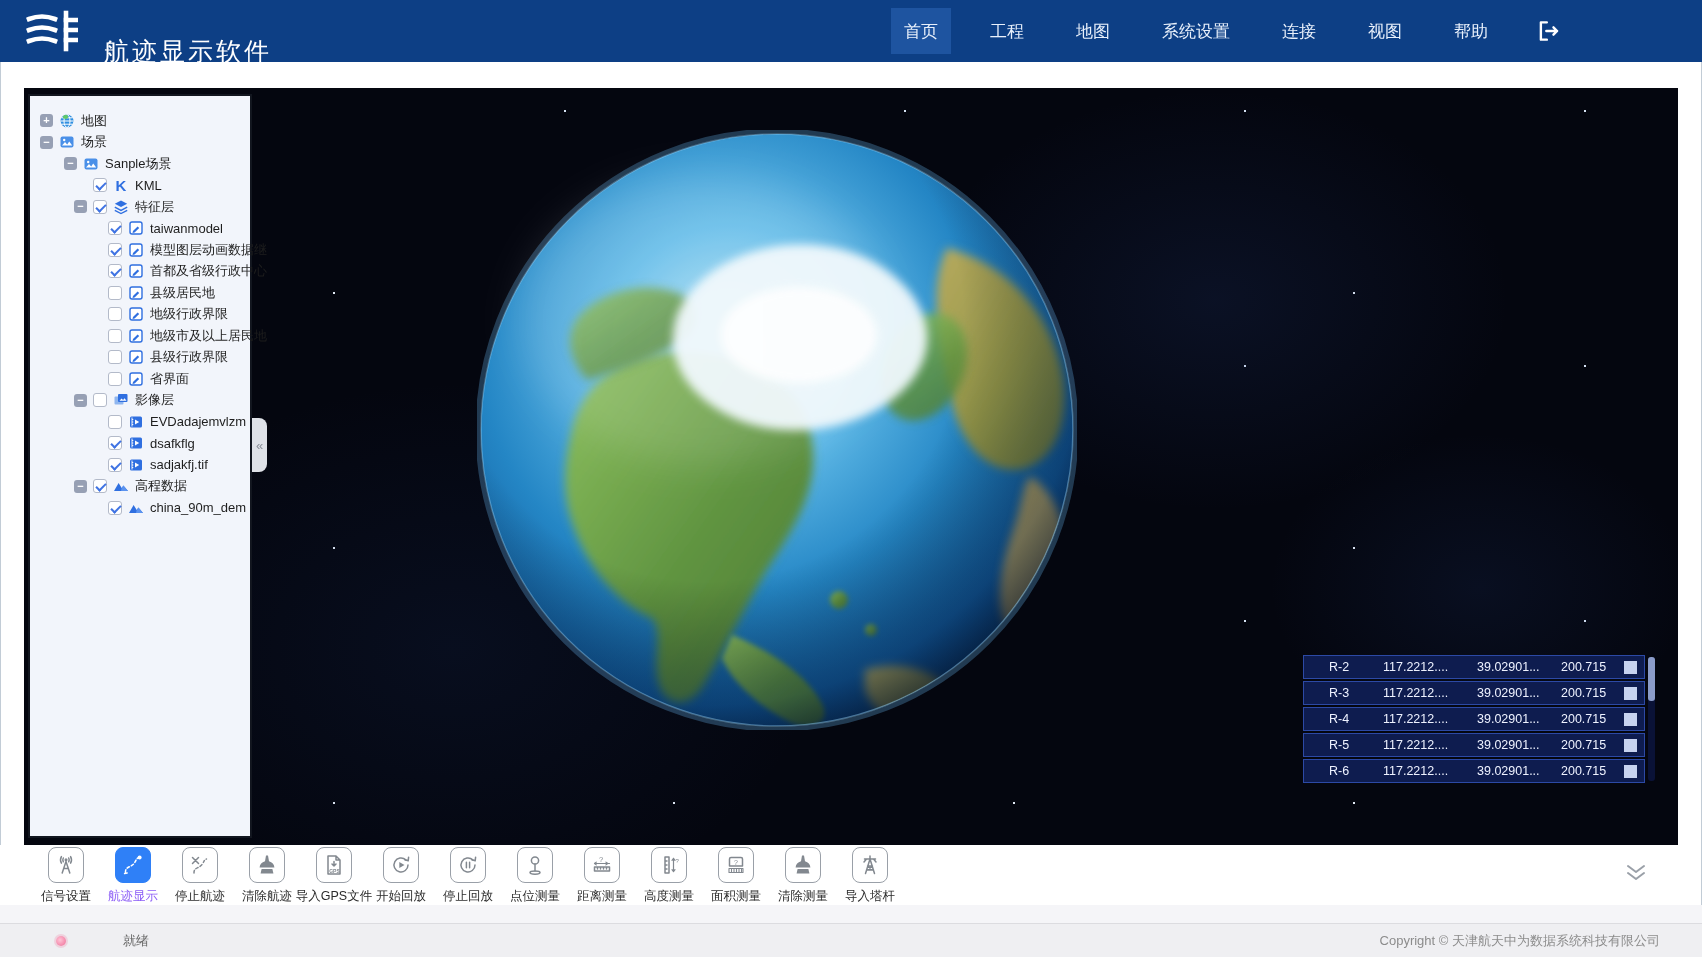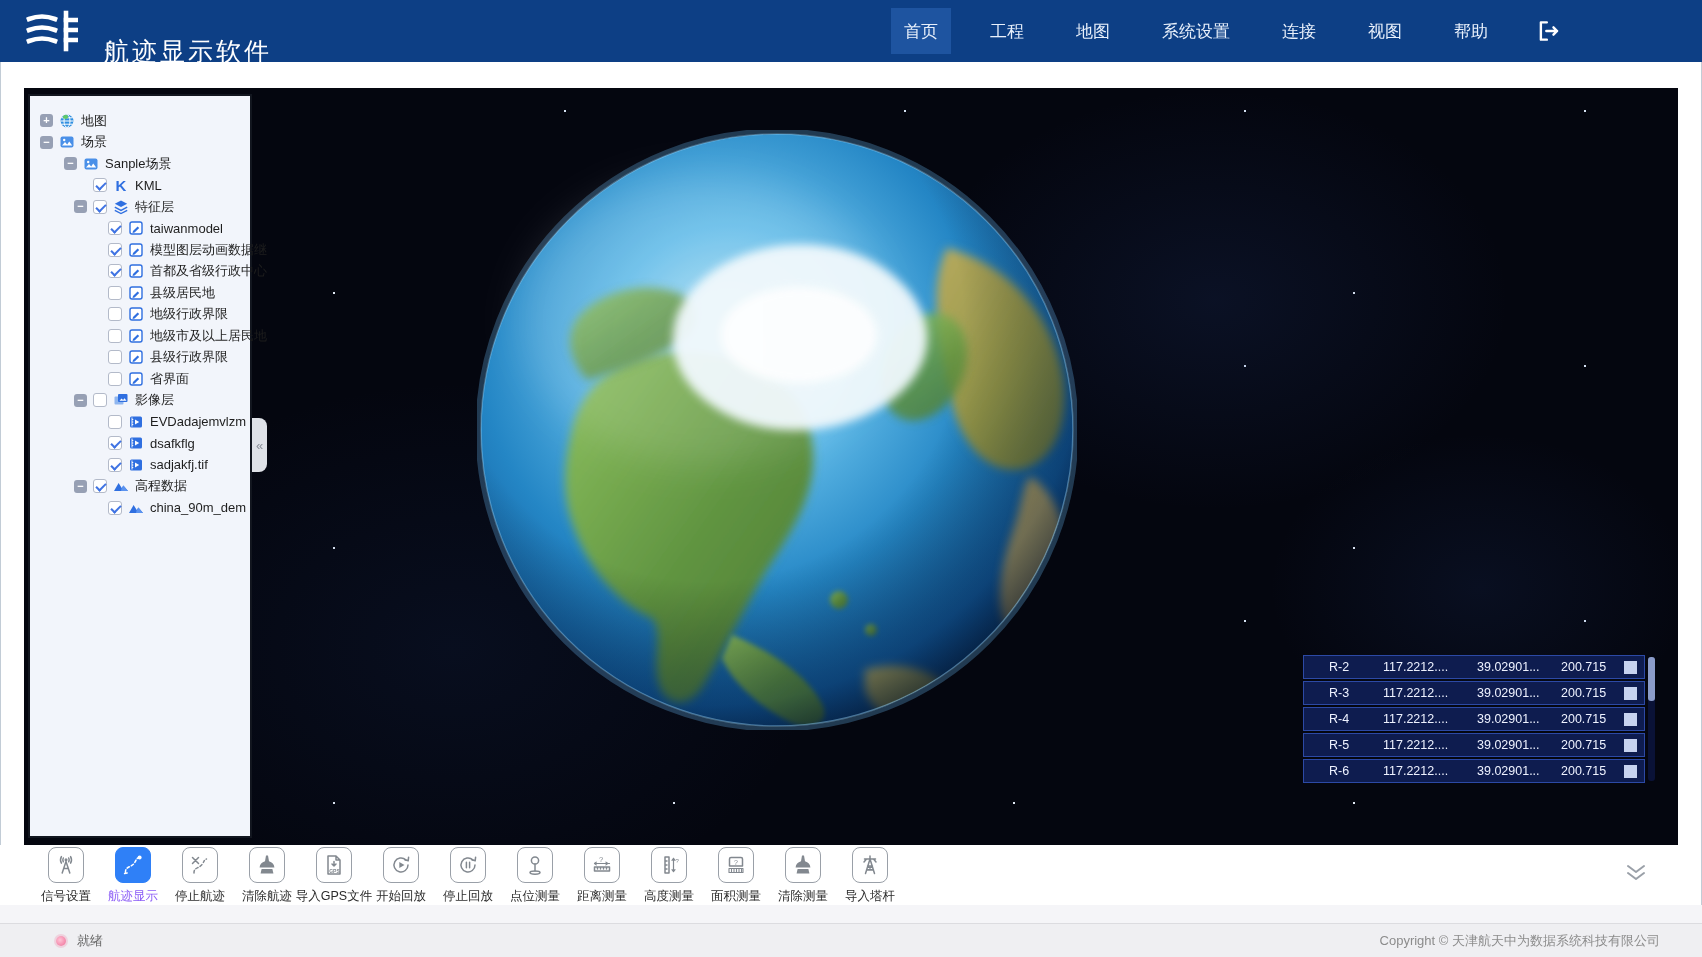--- a/index.html
+++ b/index.html
@@ -87,21 +87,21 @@
   .tool-btn.active .tool-ic { background:#2f80f7; border-color:#2f80f7; color:#fff; }
   .tool-label { font-size:12.5px; color:#2b2b2b; margin-top:5px; white-space:nowrap; }
   .tool-btn.active .tool-label { color:#8b5cf6; }
   .toolbar-collapse { position:absolute; right:52px; top:862px; width:28px; height:22px; cursor:pointer; color:#9aa0a8; }
   .toolbar-collapse svg { width:100%; height:100%; stroke:currentColor; fill:none; stroke-width:2; stroke-linecap:round; stroke-linejoin:round; }
 
   .sub-strip { position:absolute; left:0; top:905px; width:1702px; height:18px; background:#f5f5f8; }
 
   
   .statusbar { position:absolute; left:0; bottom:0; width:1702px; height:34px; background:#efeff2; border-top:1px solid #dcdce0;
-    display:flex; align-items:center; padding:0 42px 0 56px; font-size:13px; color:#666; }
+    display:flex; align-items:center; padding:0 42px 0 56px; font-size:13px; color:#666;gap:46px; }
   .status-dot { width:10px; height:10px; border-radius:50%; margin-right:11px; flex:none;
     background:radial-gradient(circle at 40% 40%, #ffc3d6, #ee6d96); box-shadow:0 0 0 2px rgba(238,109,150,.22); }
   .copyright { margin-left:auto; color:#8c8c8c; }
 
   .svg-defs { position:absolute; width:0; height:0; overflow:hidden; }
 </style>
 </head>
 <body>
 
 <svg class="svg-defs" xmlns="http://www.w3.org/2000/svg">

